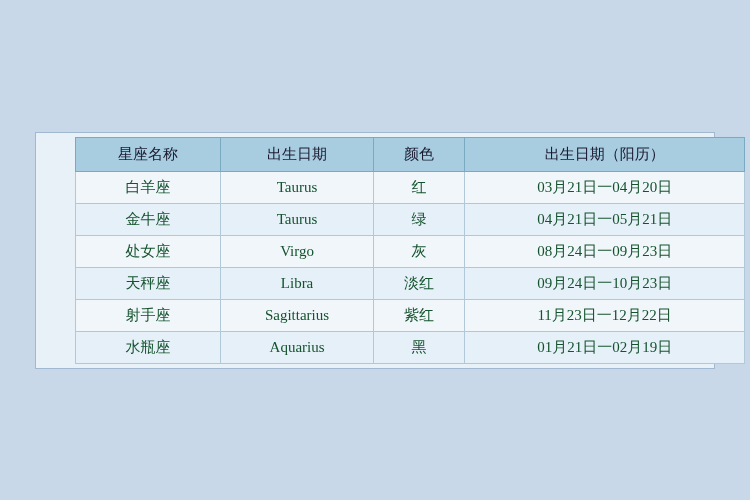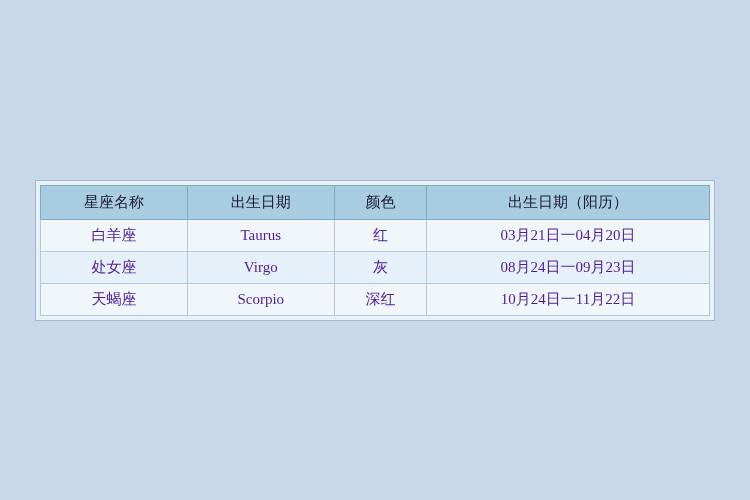--- a/index.html
+++ b/index.html
@@ -22,36 +22,37 @@
       background-color: #e8f0f8;
       border: 1px solid #a0b8d0;
       padding: 4px;
       width: 680px;
     }
 
     table {
       width: 100%;
       border-collapse: collapse;
       font-size: 15px;
+      margin-left: 35px;
     }
 
     thead tr th {
       background-color: #a8cce0;
       border: 1px solid #7aaac0;
       padding: 7px 10px;
       text-align: center;
       font-weight: normal;
       color: #1a1a2e;
     }
 
     tbody tr td {
       border: 1px solid #b0c8d8;
       padding: 6px 10px;
       text-align: center;
-      color: #4c1d95;
+      color: #14532d;
       background-color: #f0f6fa;
     }
 
     tbody tr:nth-child(even) td {
       background-color: #e6f0f8;
     }
   </style>
 </head>
 <body>
 
@@ -66,26 +67,44 @@
       </tr>
     </thead>
     <tbody id="table-body">
     <tr>
           <td>白羊座</td>
           <td>Taurus</td>
           <td>红</td>
           <td>03月21日一04月20日</td>
         </tr>
         <tr>
+          <td>金牛座</td>
+          <td>Taurus</td>
+          <td>绿</td>
+          <td>04月21日一05月21日</td>
+        </tr>
+        <tr>
           <td>处女座</td>
           <td>Virgo</td>
           <td>灰</td>
           <td>08月24日一09月23日</td>
         </tr>
         <tr>
-          <td>天蝎座</td>
-          <td>Scorpio</td>
-          <td>深红</td>
-          <td>10月24日一11月22日</td>
+          <td>天秤座</td>
+          <td>Libra</td>
+          <td>淡红</td>
+          <td>09月24日一10月23日</td>
+        </tr>
+        <tr>
+          <td>射手座</td>
+          <td>Sagittarius</td>
+          <td>紫红</td>
+          <td>11月23日一12月22日</td>
+        </tr>
+        <tr>
+          <td>水瓶座</td>
+          <td>Aquarius</td>
+          <td>黑</td>
+          <td>01月21日一02月19日</td>
         </tr>
       </tbody>
   </table>
 </div>
 
 </body></html>

